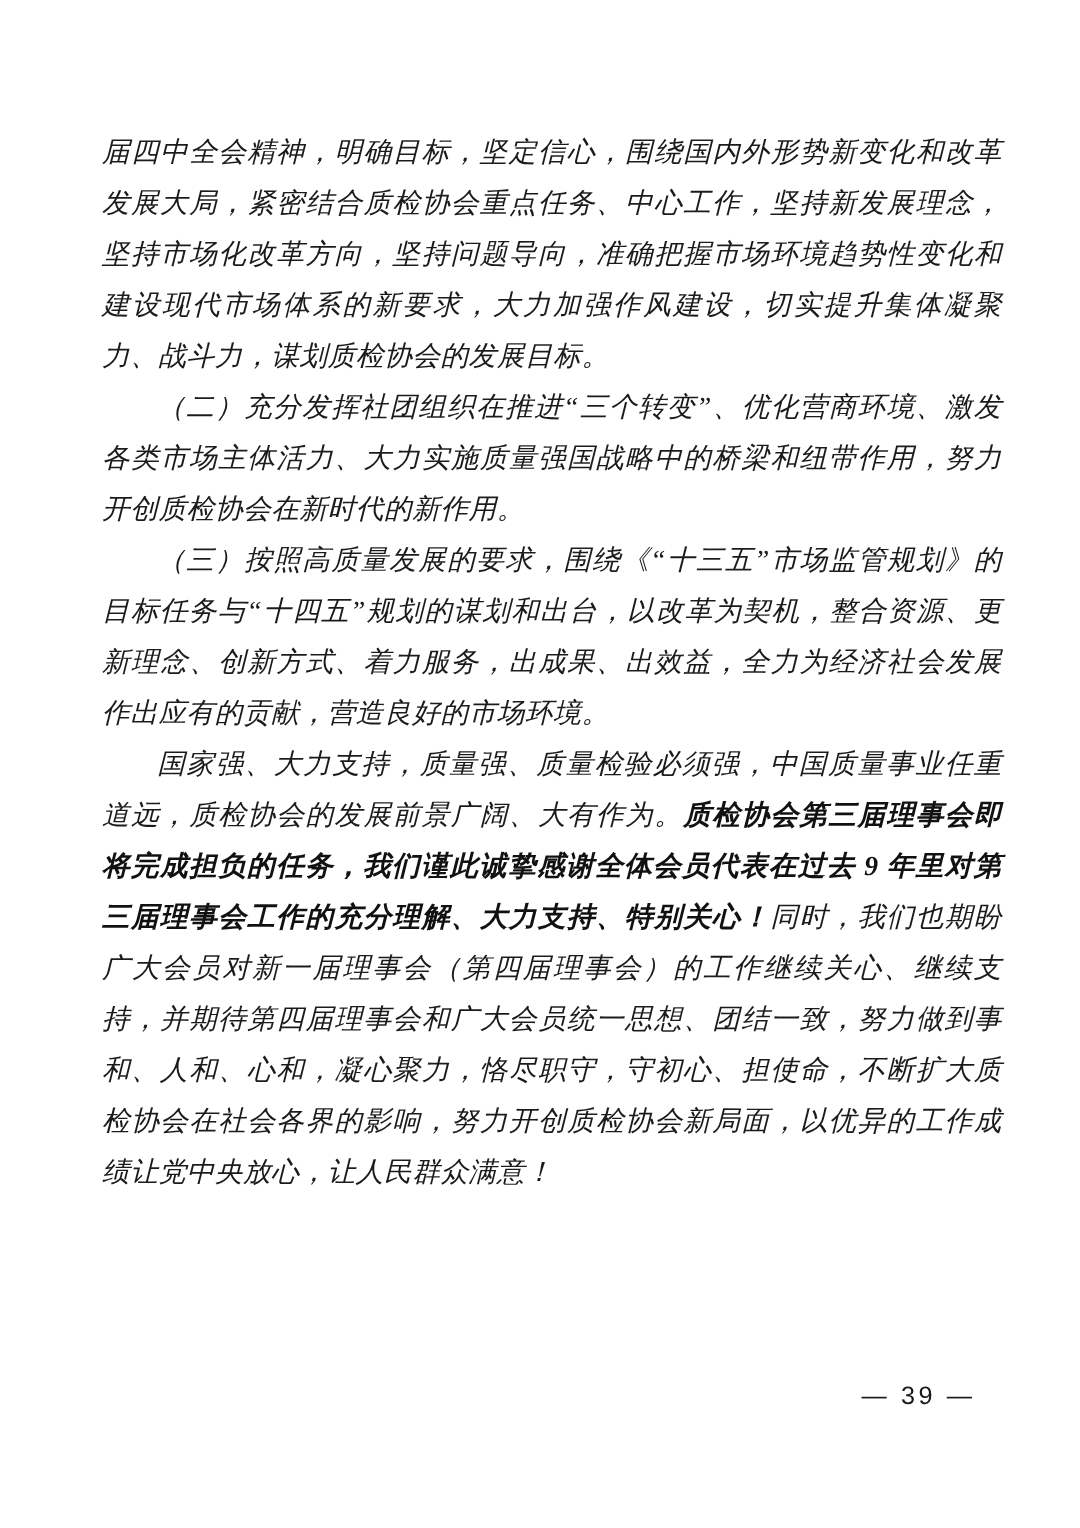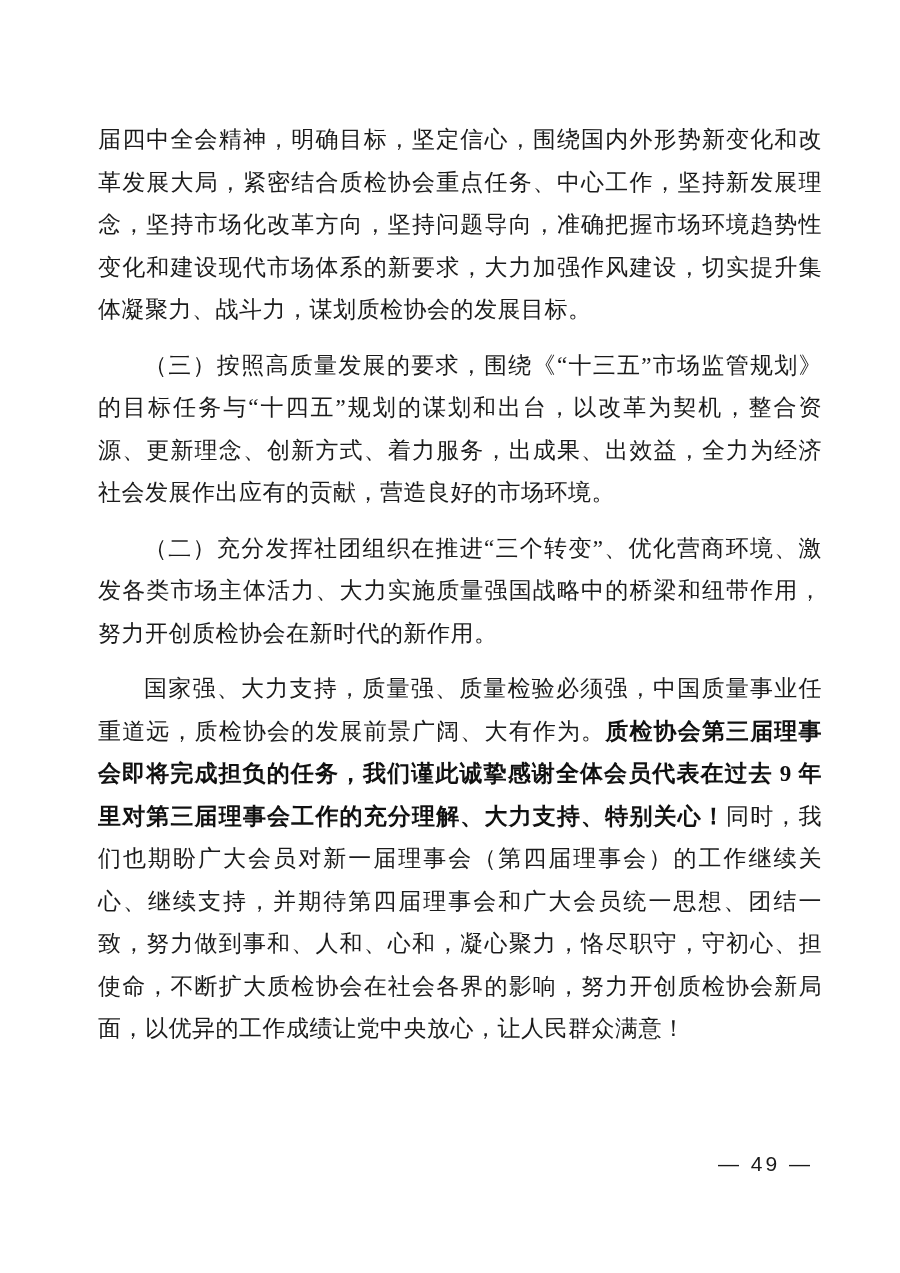--- a/index.html
+++ b/index.html
@@ -15,29 +15,30 @@
     background: #ffffff;
     overflow: hidden;
   }
   .content {
     position: absolute;
     left: 85px;
     top: 106px;
     width: 750px;
   }
   .para {
-    margin: 13px;
+    margin: 0;
     padding: 0;
     font-family: "Liberation Serif", "DejaVu Serif", serif;
     font-size: 23px;
     line-height: 42.5px;
     letter-spacing: 0.5px;
     color: #1b1b1b;
     text-align: justify;
     text-align-last: left;
+    font-style: italic;
   }
   .para.indent {
     text-indent: 2em;
   }
   .seg-bold {
     font-weight: bold;
     color: #111111;
   }
   .page-number {
     position: absolute;
@@ -49,18 +50,18 @@
     color: #1a1a1a;
     white-space: nowrap;
   }
 </style>
 </head>
 <body>
 
 <div class="page">
   <main class="content" id="doc-body">
       <p class="para"><span class="seg">届四中全会精神，明确目标，坚定信心，围绕国内外形势新变化和改革发展大局，紧密结合质检协会重点任务、中心工作，坚持新发展理念，坚持市场化改革方向，坚持问题导向，准确把握市场环境趋势性变化和建设现代市场体系的新要求，大力加强作风建设，切实提升集体凝聚力、战斗力，谋划质检协会的发展目标。</span></p>
+      <p class="para indent"><span class="seg">（二）充分发挥社团组织在推进“三个转变”、优化营商环境、激发各类市场主体活力、大力实施质量强国战略中的桥梁和纽带作用，努力开创质检协会在新时代的新作用。</span></p>
       <p class="para indent"><span class="seg">（三）按照高质量发展的要求，围绕《“十三五”市场监管规划》的目标任务与“十四五”规划的谋划和出台，以改革为契机，整合资源、更新理念、创新方式、着力服务，出成果、出效益，全力为经济社会发展作出应有的贡献，营造良好的市场环境。</span></p>
-      <p class="para indent"><span class="seg">（二）充分发挥社团组织在推进“三个转变”、优化营商环境、激发各类市场主体活力、大力实施质量强国战略中的桥梁和纽带作用，努力开创质检协会在新时代的新作用。</span></p>
       <p class="para indent"><span class="seg">国家强、大力支持，质量强、质量检验必须强，中国质量事业任重道远，质检协会的发展前景广阔、大有作为。</span><span class="seg-bold">质检协会第三届理事会即将完成担负的任务，我们谨此诚挚感谢全体会员代表在过去 9 年里对第三届理事会工作的充分理解、大力支持、特别关心！</span><span class="seg">同时，我们也期盼广大会员对新一届理事会（第四届理事会）的工作继续关心、继续支持，并期待第四届理事会和广大会员统一思想、团结一致，努力做到事和、人和、心和，凝心聚力，恪尽职守，守初心、担使命，不断扩大质检协会在社会各界的影响，努力开创质检协会新局面，以优异的工作成绩让党中央放心，让人民群众满意！</span></p>
     </main>
-  <div class="page-number">— 49 —</div>
+  <div class="page-number">— 39 —</div>
 </div>
 
 </body></html>

